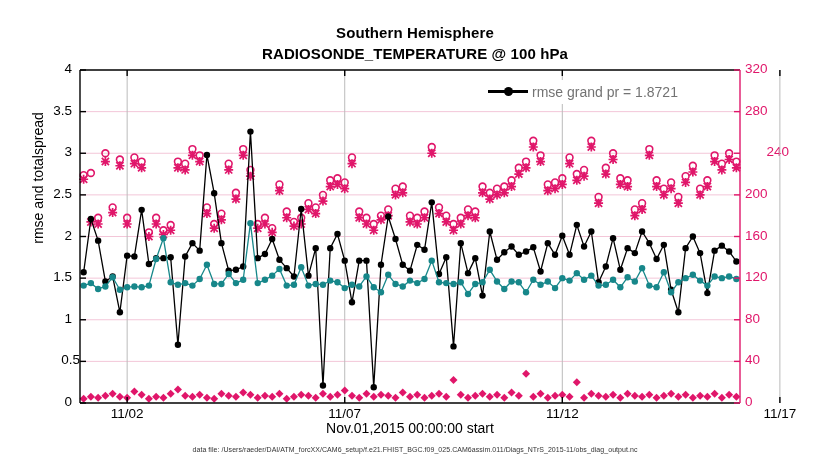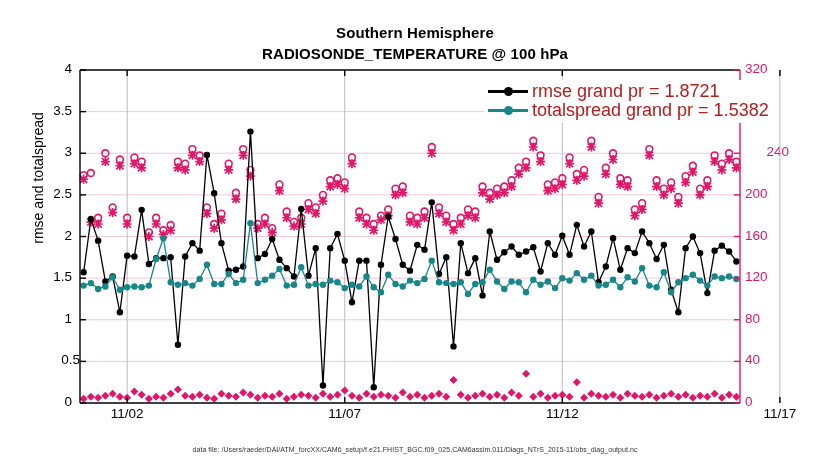--- a/index.html
+++ b/index.html
@@ -51,34 +51,35 @@
   }
   .legend-row{display:flex;align-items:center;height:19px;}
   .legend-line{
     width:40px;height:2.2px;position:relative;margin-right:4px;
     display:inline-block;
   }
   .legend-line .dot{
     position:absolute;left:16px;top:-3.4px;width:9px;height:9px;
     border-radius:50%;
   }
-  .legend-text{font-size:18px;color:#b91c1c;white-space:nowrap;}
+  .legend-text{font-size:14px;color:#737373;white-space:nowrap;}
 </style>
 </head>
 <body>
 
 <div id="figure">
 
   <div class="title-block">
     <div>Southern Hemisphere</div>
     <div class="title-line2">RADIOSONDE_TEMPERATURE @ 100 hPa</div>
   </div>
 
   <div class="ylabel-left">rmse and totalspread</div>
   <div class="ylabel-right"># of obs: o=possible; ×=assimilated</div>
+  <div class="xlabel">Nov.01,2015 00:00:00 start</div>
 
   <div id="ytick-left-holder">
       <div class="ytick-left" style="top: 403px; left: 32px;">0</div>
       <div class="ytick-left" style="top: 361.375px; left: 40px;">0.5</div>
       <div class="ytick-left" style="top: 319.75px; left: 32px;">1</div>
       <div class="ytick-left" style="top: 278.125px; left: 32px;">1.5</div>
       <div class="ytick-left" style="top: 236.5px; left: 32px;">2</div>
       <div class="ytick-left" style="top: 194.875px; left: 32px;">2.5</div>
       <div class="ytick-left" style="top: 153.25px; left: 32px;">3</div>
       <div class="ytick-left" style="top: 111.625px; left: 32px;">3.5</div>
@@ -610,22 +611,16 @@
       <line x1="1215.0549450549452" y1="70" x2="1215.0549450549452" y2="76" stroke="#000" stroke-width="1.4"></line>
     </svg>
 
   <div class="legend">
     <div class="legend-row">
       <span class="legend-line" style="background:#000;">
           <span class="dot" style="background:#000;"></span>
         </span>
       <span class="legend-text">rmse grand pr = 1.8721</span>
     </div>
-    <div class="legend-row">
-      <span class="legend-line" style="background:#17878a;">
-          <span class="dot" style="background:#17878a;"></span>
-        </span>
-      <span class="legend-text">totalspread grand pr = 1.5382</span>
-    </div>
   </div>
 
   <div class="footer">data file: /Users/raeder/DAI/ATM_forcXX/CAM6_setup/f.e21.FHIST_BGC.f09_025.CAM6assim.011/Diags_NTrS_2015-11/obs_diag_output.nc</div>
 </div>
 
 </body></html>

